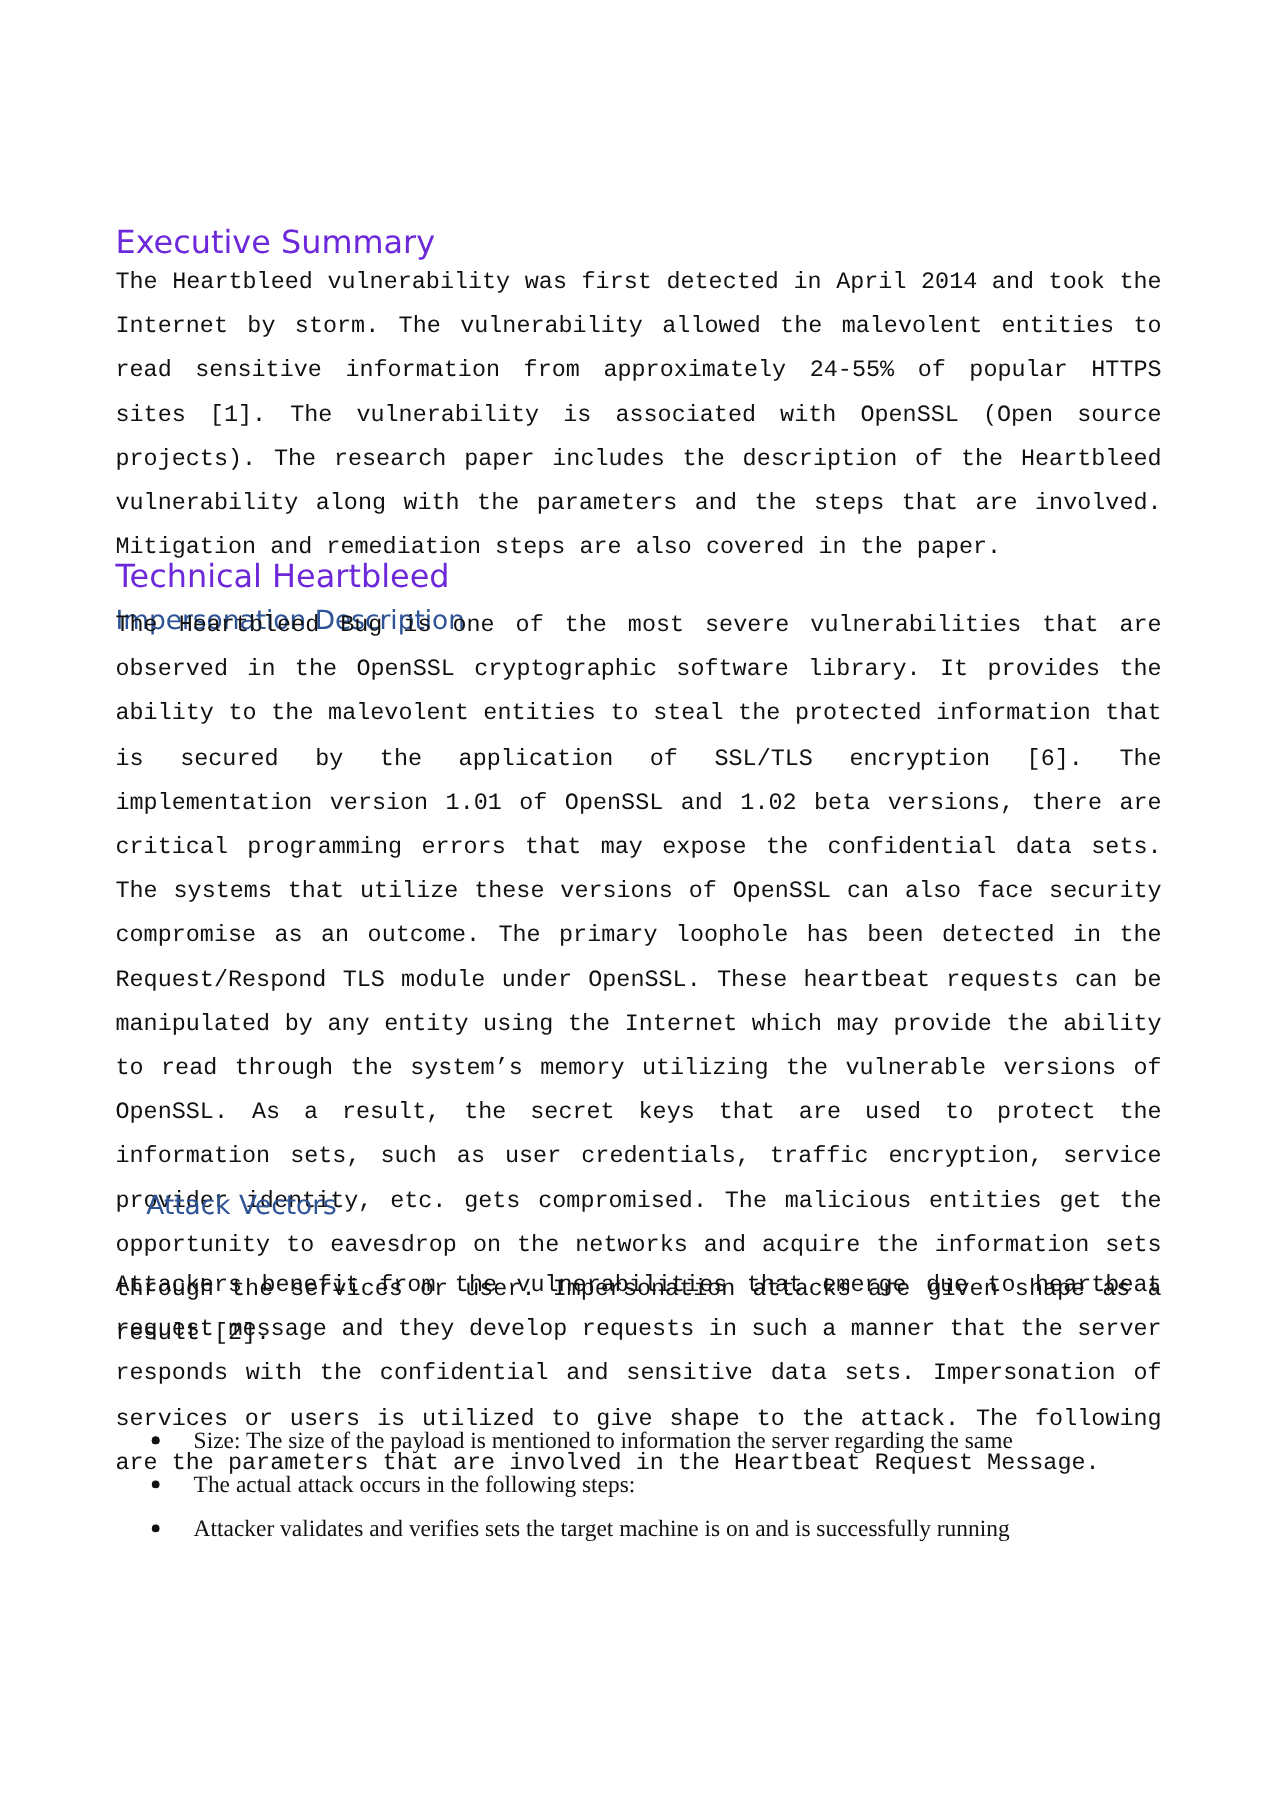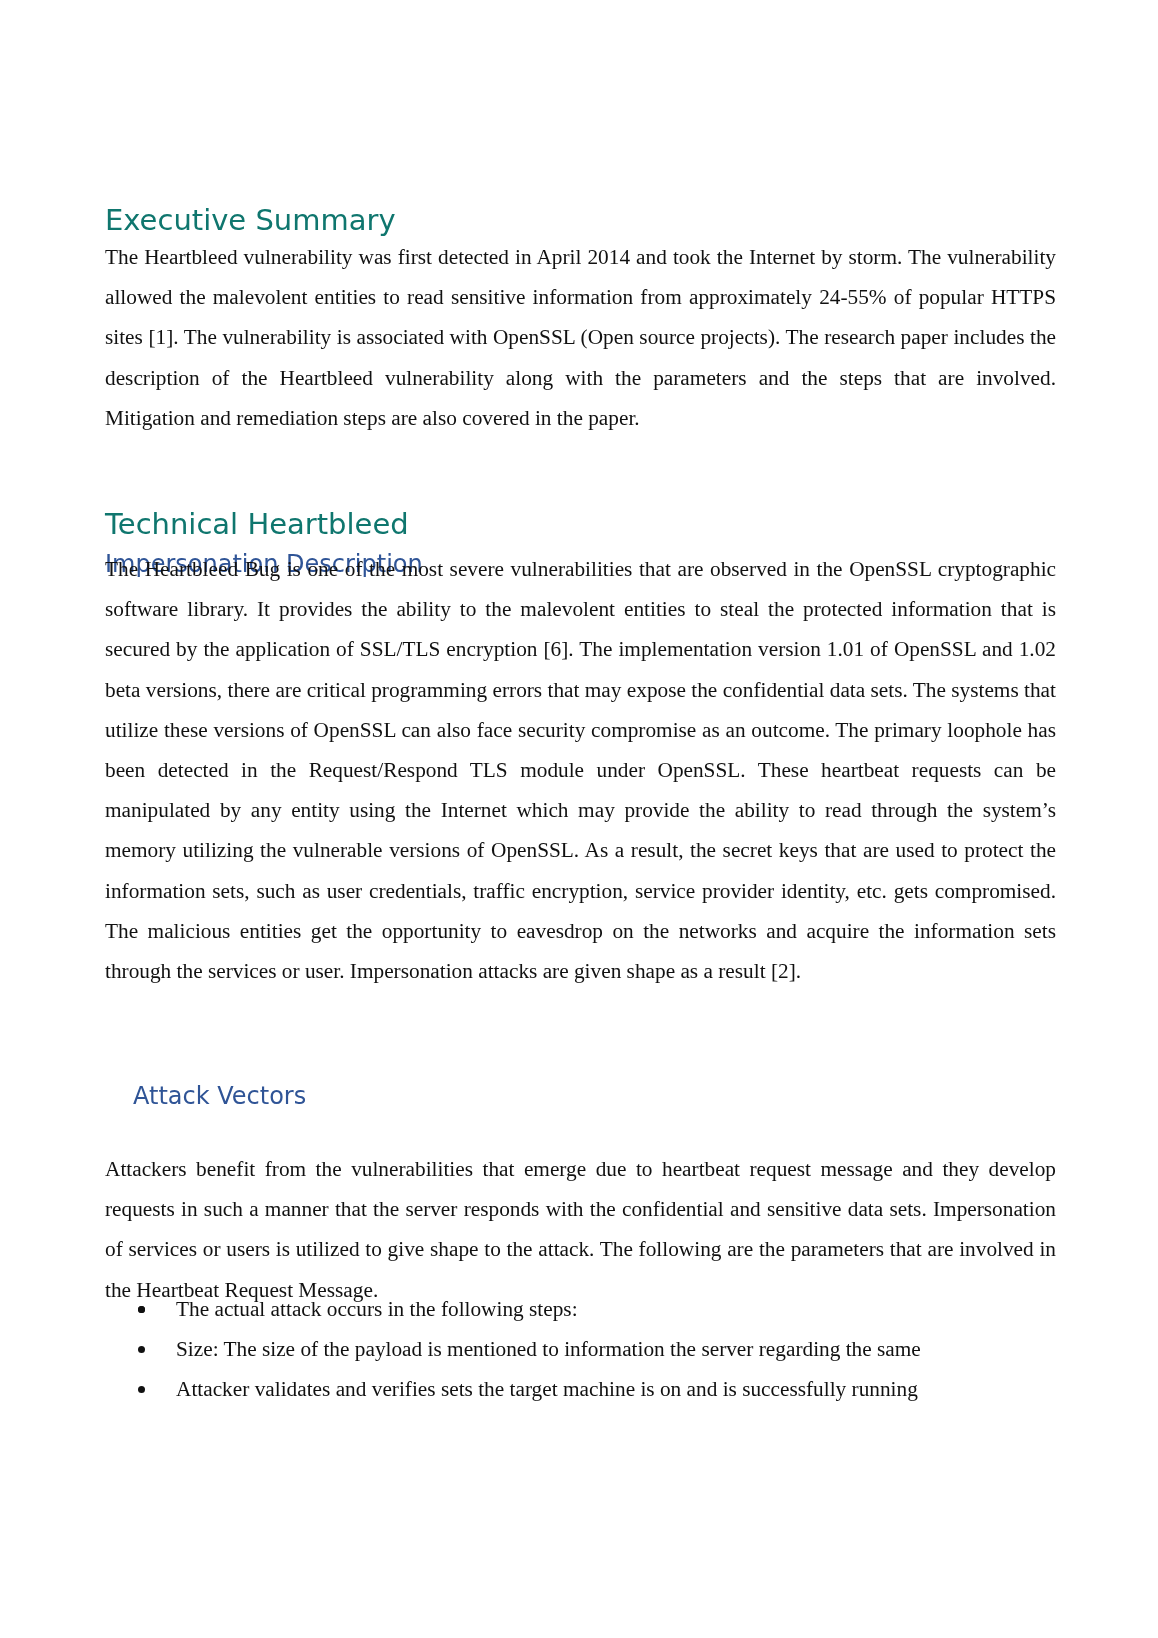--- a/index.html
+++ b/index.html
@@ -14,36 +14,36 @@
       overflow: hidden;
     }
     .page {
       position: absolute;
       left: 105px;
       top: 0;
       width: 951px;
     }
     .h1 {
       font-family: "DejaVu Sans", sans-serif;
-      color: #0f766e;
+      color: #6d28d9;
       font-size: 29px;
       font-weight: normal;
       margin: 0;
       line-height: 34px;
     }
     .h2 {
       font-family: "DejaVu Sans", sans-serif;
       color: #2f5496;
       font-size: 24px;
       font-weight: normal;
       margin: 0;
       line-height: 30px;
     }
     .body-text {
-      font-family: Liberation Serif, serif;
+      font-family: Liberation Mono, monospace;
       font-size: 21.3px;
       color: #111111;
       line-height: 40.2px;
       text-align: justify;
       margin: 0;
     }
     .bullets {
       list-style: none;
       margin: 0;
       padding: 0;
@@ -89,25 +89,25 @@
 
   <h2 id="sec-attack-title" class="h2">Attack Vectors</h2>
   <p id="sec-attack-body" class="body-text">Attackers benefit from the vulnerabilities that emerge due to heartbeat request message and they develop requests in such a manner that the server responds with the confidential and sensitive data sets. Impersonation of services or users is utilized to give shape to the attack. The following are the parameters that are involved in the Heartbeat Request Message.</p>
 
   <ul id="sec-bullets" class="bullets">
     <li>
       <span class="bullet-dot"></span>
     </li>
     <li>
       <span class="bullet-dot"></span>
-      <span>The actual attack occurs in the following steps:</span>
+      <span>Size: The size of the payload is mentioned to information the server regarding the same</span>
     </li>
     <li>
       <span class="bullet-dot"></span>
-      <span>Size: The size of the payload is mentioned to information the server regarding the same</span>
+      <span>The actual attack occurs in the following steps:</span>
     </li>
     <li>
       <span class="bullet-dot"></span>
       <span>Attacker validates and verifies sets the target machine is on and is successfully running</span>
     </li>
   </ul>
 
 </div>
 
 </body></html>

